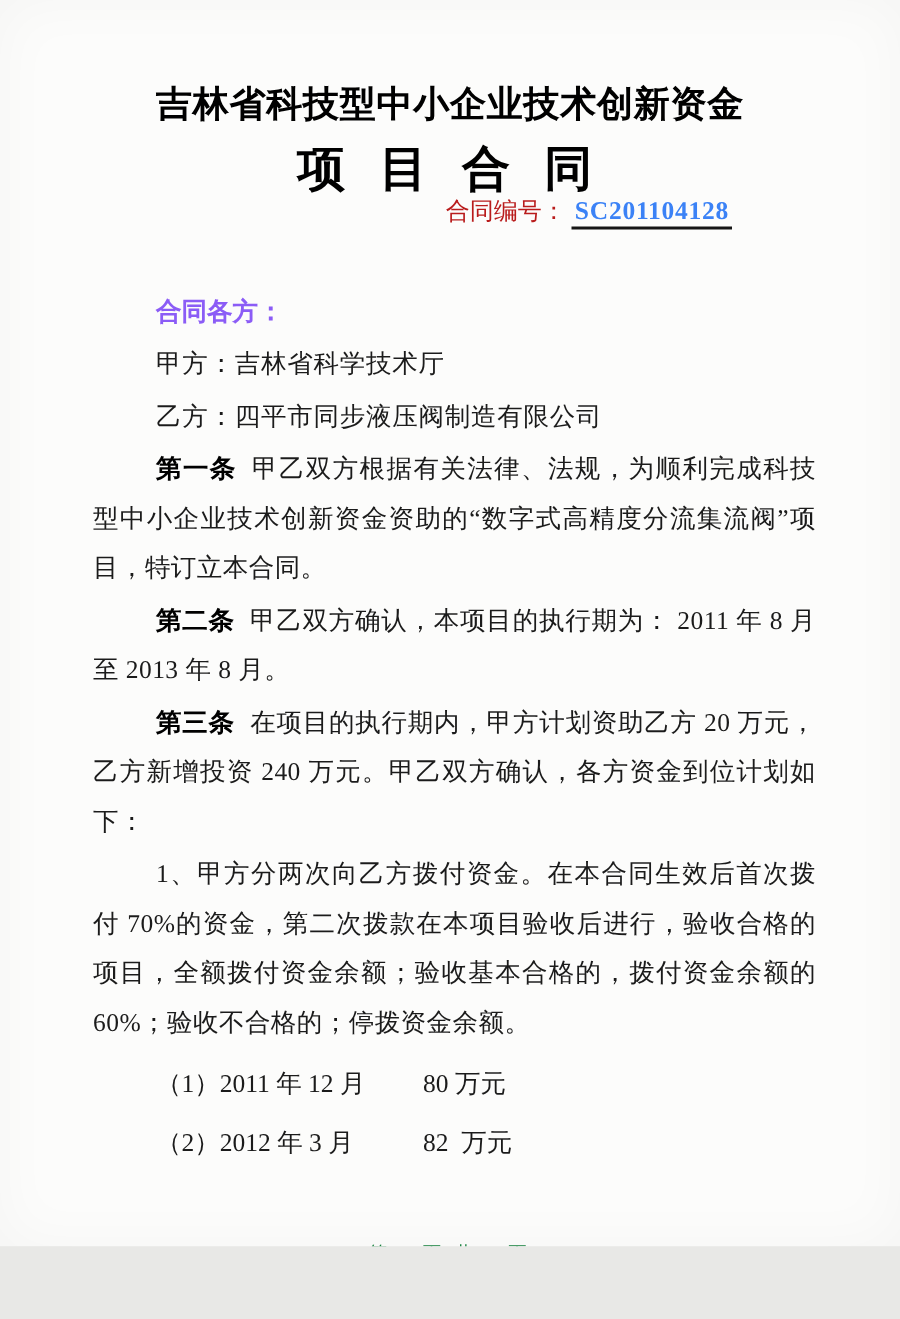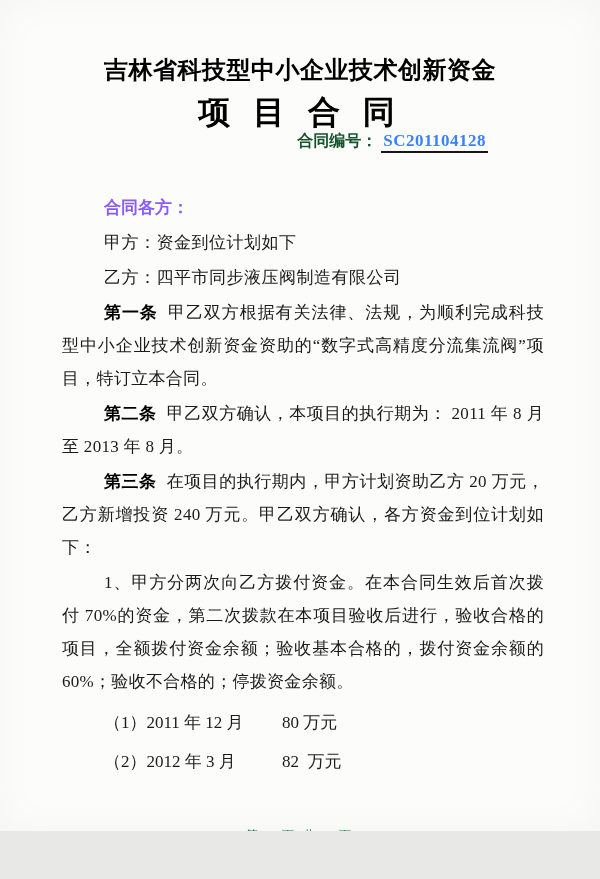--- a/index.html
+++ b/index.html
@@ -26,21 +26,21 @@
     font-family:"Liberation Sans","DejaVu Sans",sans-serif;
     font-weight:bold;font-size:32px;line-height:32px;
     letter-spacing:7px;color:#000;
   }
   .contract-no{
     position:absolute;top:129px;right:112px;
     font-size:16px;line-height:24px;white-space:nowrap;
   }
   .cn-label{
     font-family:"Liberation Sans","DejaVu Sans",sans-serif;
-    font-weight:bold;color:#14532d;
+    font-weight:normal;color:#b91c1c;
   }
   .cn-value{
     font-family:"Liberation Serif","DejaVu Serif",serif;
     font-weight:bold;font-size:17px;color:#3b82f6;
     border-bottom:2px solid #161616;
     padding:0 2px 1px 2px;margin-left:4px;
     letter-spacing:0.5px;
   }
   .doc-body{
     position:absolute;left:62px;right:56px;top:191px;
@@ -81,21 +81,21 @@
   <div class="title2">项 目 合 同</div>
 
   <div class="contract-no">
     <span class="cn-label">合同编号：</span><span class="cn-value">SC201104128</span>
   </div>
 
   <div class="doc-body">
 
     <p class="head">合同各方：</p>
 
-    <p class="party">甲方：资金到位计划如下</p>
+    <p class="party">甲方：吉林省科学技术厅</p>
 
     <p class="party">乙方：四平市同步液压阀制造有限公司</p>
 
     <p class="para"><span class="art-label">第一条</span><span>甲乙双方根据有关法律、法规，为顺利完成科技型中小企业技术创新资金资助的“数字式高精度分流集流阀”项目，特订立本合同。</span></p>
 
     <p class="para"><span class="art-label">第二条</span><span>甲乙双方确认，本项目的执行期为： 2011 年 8 月 至 2013 年 8 月。</span></p>
 
     <p class="para"><span class="art-label">第三条</span><span>在项目的执行期内，甲方计划资助乙方 20 万元，乙方新增投资 240 万元。甲乙双方确认，各方资金到位计划如下：</span></p>
 
     <p class="para">1、甲方分两次向乙方拨付资金。在本合同生效后首次拨付 70%的资金，第二次拨款在本项目验收后进行，验收合格的项目，全额拨付资金余额；验收基本合格的，拨付资金余额的 60%；验收不合格的；停拨资金余额。</p>

